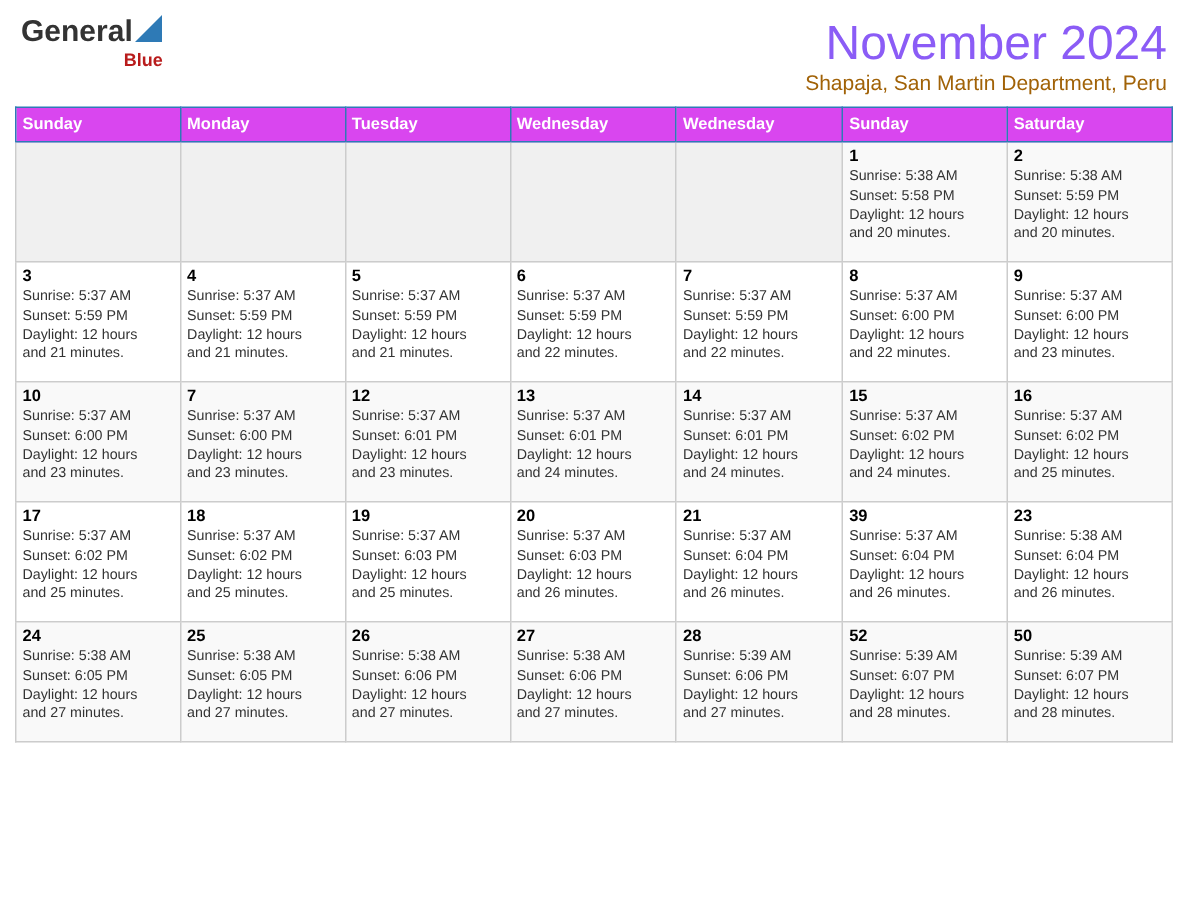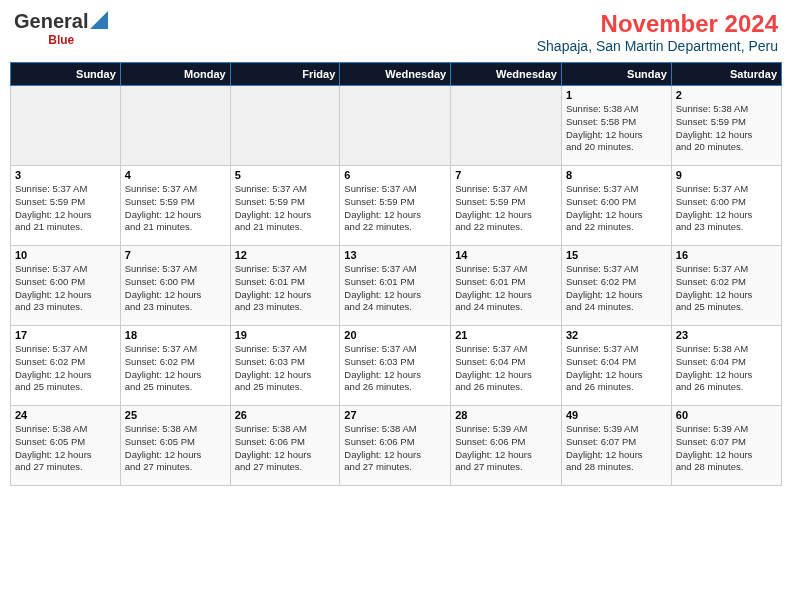--- a/index.html
+++ b/index.html
@@ -13,45 +13,45 @@
     .header {
       display: flex;
       justify-content: space-between;
       align-items: flex-start;
       margin-bottom: 8px;
       padding: 0 4px;
     }
     .logo {
       display: flex;
       flex-direction: column;
-      align-items: center;
+      align-items: flex-end;
     }
     .title-area {
       text-align: right;
     }
     .month-title {
-      font-size: 24px;
-      font-weight: bold;
-      color: #ef4444;
+      font-size: 32px;
+      font-weight: normal;
+      color: #8b5cf6;
     }
     .subtitle {
       font-size: 14px;
-      color: #0c4a6e;
+      color: #a16207;
       text-align: center;
     }
     .calendar {
       width: 100%;
       border-collapse: collapse;
       font-size: 10.5px;
     }
     .calendar thead tr th {
-      background-color: #0f172a;
+      background-color: #d946ef;
       color: #fff;
       padding: 5px 4px;
-      text-align: right;
+      text-align: left;
       font-size: 11px;
       border: 1px solid #2e7ab6;
     }
     .calendar tbody tr td {
       border: 1px solid #ccc;
       vertical-align: top;
       padding: 3px 4px;
       width: 113px;
       height: 80px;
       background: #fff;
@@ -95,21 +95,21 @@
     <div class="month-title">November 2024</div>
     <div class="subtitle">Shapaja, San Martin Department, Peru</div>
   </div>
 </div>
 
 <table class="calendar">
   <thead>
     <tr>
     <th>Sunday</th>
         <th>Monday</th>
-        <th>Friday</th>
+        <th>Tuesday</th>
         <th>Wednesday</th>
         <th>Wednesday</th>
         <th>Sunday</th>
         <th>Saturday</th>
       </tr>
   </thead>
   <tbody id="calendar-body">
   <tr>
         <td class="empty"></td>
         <td class="empty"></td>
@@ -200,21 +200,21 @@
         </td>
         <td>
           <span class="day-num">20</span>
           <div class="day-detail">Sunrise: 5:37 AM<br>Sunset: 6:03 PM<br>Daylight: 12 hours<br>and 26 minutes.</div>
         </td>
         <td>
           <span class="day-num">21</span>
           <div class="day-detail">Sunrise: 5:37 AM<br>Sunset: 6:04 PM<br>Daylight: 12 hours<br>and 26 minutes.</div>
         </td>
         <td>
-          <span class="day-num">32</span>
+          <span class="day-num">39</span>
           <div class="day-detail">Sunrise: 5:37 AM<br>Sunset: 6:04 PM<br>Daylight: 12 hours<br>and 26 minutes.</div>
         </td>
         <td>
           <span class="day-num">23</span>
           <div class="day-detail">Sunrise: 5:38 AM<br>Sunset: 6:04 PM<br>Daylight: 12 hours<br>and 26 minutes.</div>
         </td>
       </tr>
       <tr>
         <td>
           <span class="day-num">24</span>
@@ -230,22 +230,22 @@
         </td>
         <td>
           <span class="day-num">27</span>
           <div class="day-detail">Sunrise: 5:38 AM<br>Sunset: 6:06 PM<br>Daylight: 12 hours<br>and 27 minutes.</div>
         </td>
         <td>
           <span class="day-num">28</span>
           <div class="day-detail">Sunrise: 5:39 AM<br>Sunset: 6:06 PM<br>Daylight: 12 hours<br>and 27 minutes.</div>
         </td>
         <td>
-          <span class="day-num">49</span>
+          <span class="day-num">52</span>
           <div class="day-detail">Sunrise: 5:39 AM<br>Sunset: 6:07 PM<br>Daylight: 12 hours<br>and 28 minutes.</div>
         </td>
         <td>
-          <span class="day-num">60</span>
+          <span class="day-num">50</span>
           <div class="day-detail">Sunrise: 5:39 AM<br>Sunset: 6:07 PM<br>Daylight: 12 hours<br>and 28 minutes.</div>
         </td>
       </tr>
     </tbody>
 </table>
 
 </body></html>

